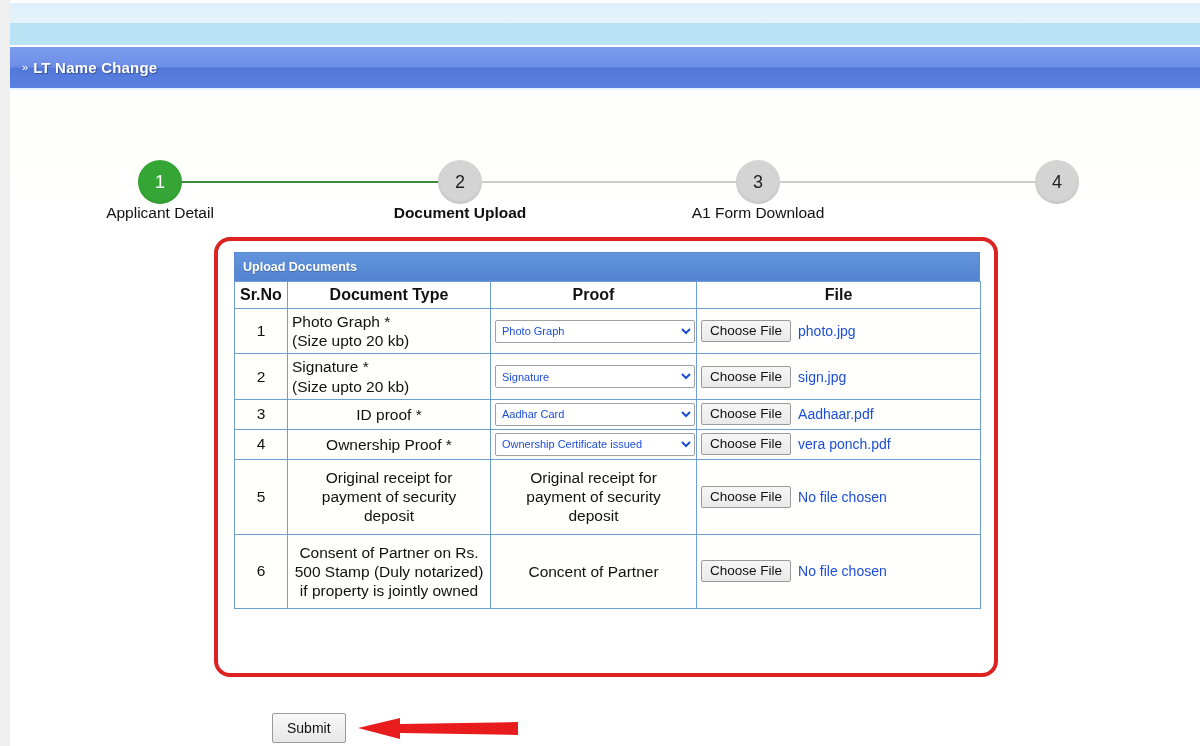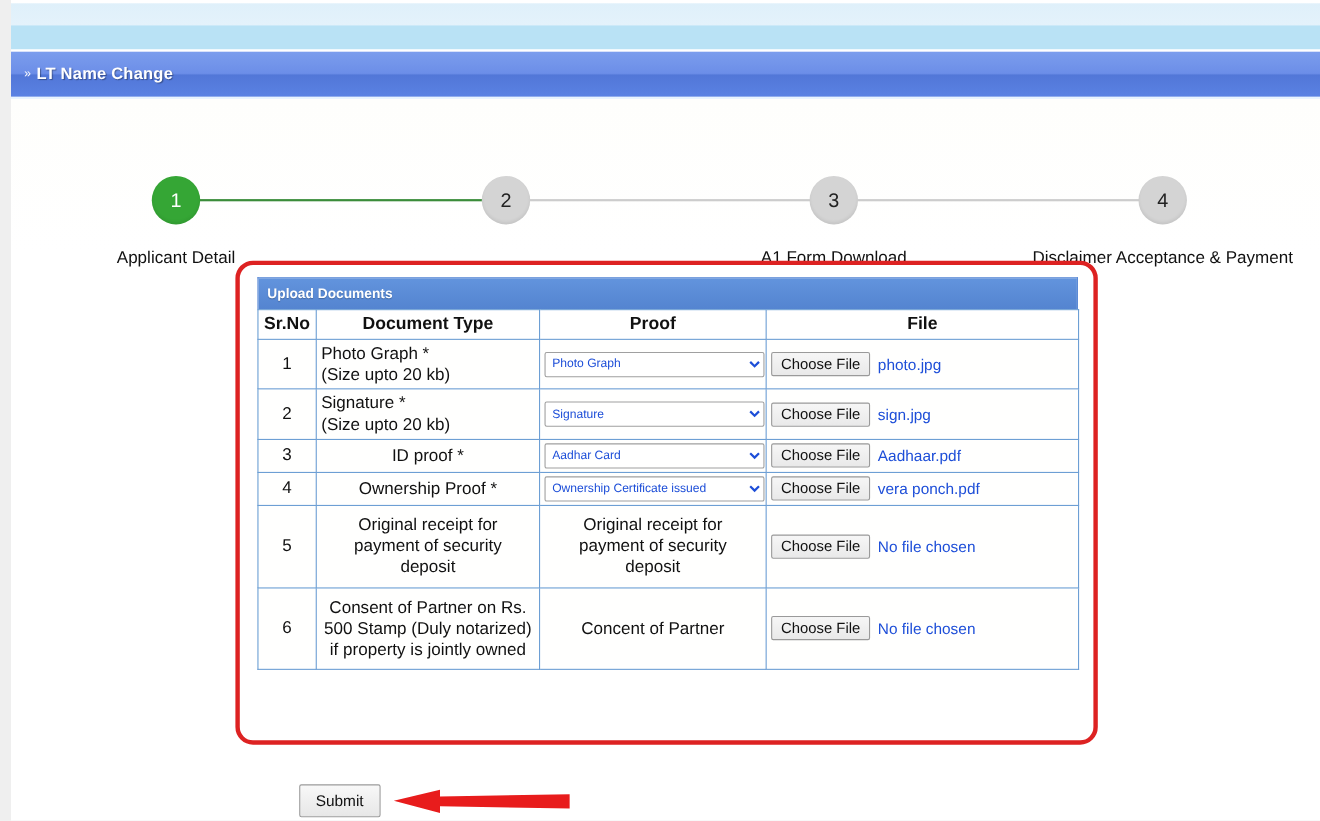--- a/index.html
+++ b/index.html
@@ -120,21 +120,21 @@
     position: relative;
     z-index: 3;
     background: #d4d4d4;
     box-shadow: inset 0 -2px 3px rgba(0,0,0,.07);
   }
   .step-circle.done {
     background: #35a635;
     color: #ffffff;
   }
   .step-label {
-    margin-top: 22px;
+    margin-top: 0;
     font-size: 15.5px;
     color: #111;
     white-space: nowrap;
   }
   .step-label.current { font-weight: bold; }
   .step-line {
     position: absolute;
     top: 21px;
     height: 2px;
     background: #cccccc;
@@ -286,30 +286,30 @@
       <div class="step-line" style="left:450px; width:298px;"></div>
       <div class="step-line" style="left:748px; width:299px;"></div>
 
       <div class="step" style="left:30px;">
         <div class="step-circle done">1</div>
         <div class="step-label">Applicant Detail</div>
       </div>
 
       <div class="step" style="left:330px;">
         <div class="step-circle">2</div>
+        <div class="step-label current">Document Upload</div>
       </div>
 
       <div class="step" style="left:628px;">
         <div class="step-circle">3</div>
         <div class="step-label">A1 Form Download</div>
       </div>
 
       <div class="step" style="left:927px;">
         <div class="step-circle">4</div>
-        <div class="step-label">Disclaimer Acceptance &amp; Payment</div>
       </div>
     </div>
 
     <div class="redbox"></div>
 
     <div class="panel">
       <div class="panel-head">Upload Documents</div>
 
       <table class="upload">
         <colgroup>

